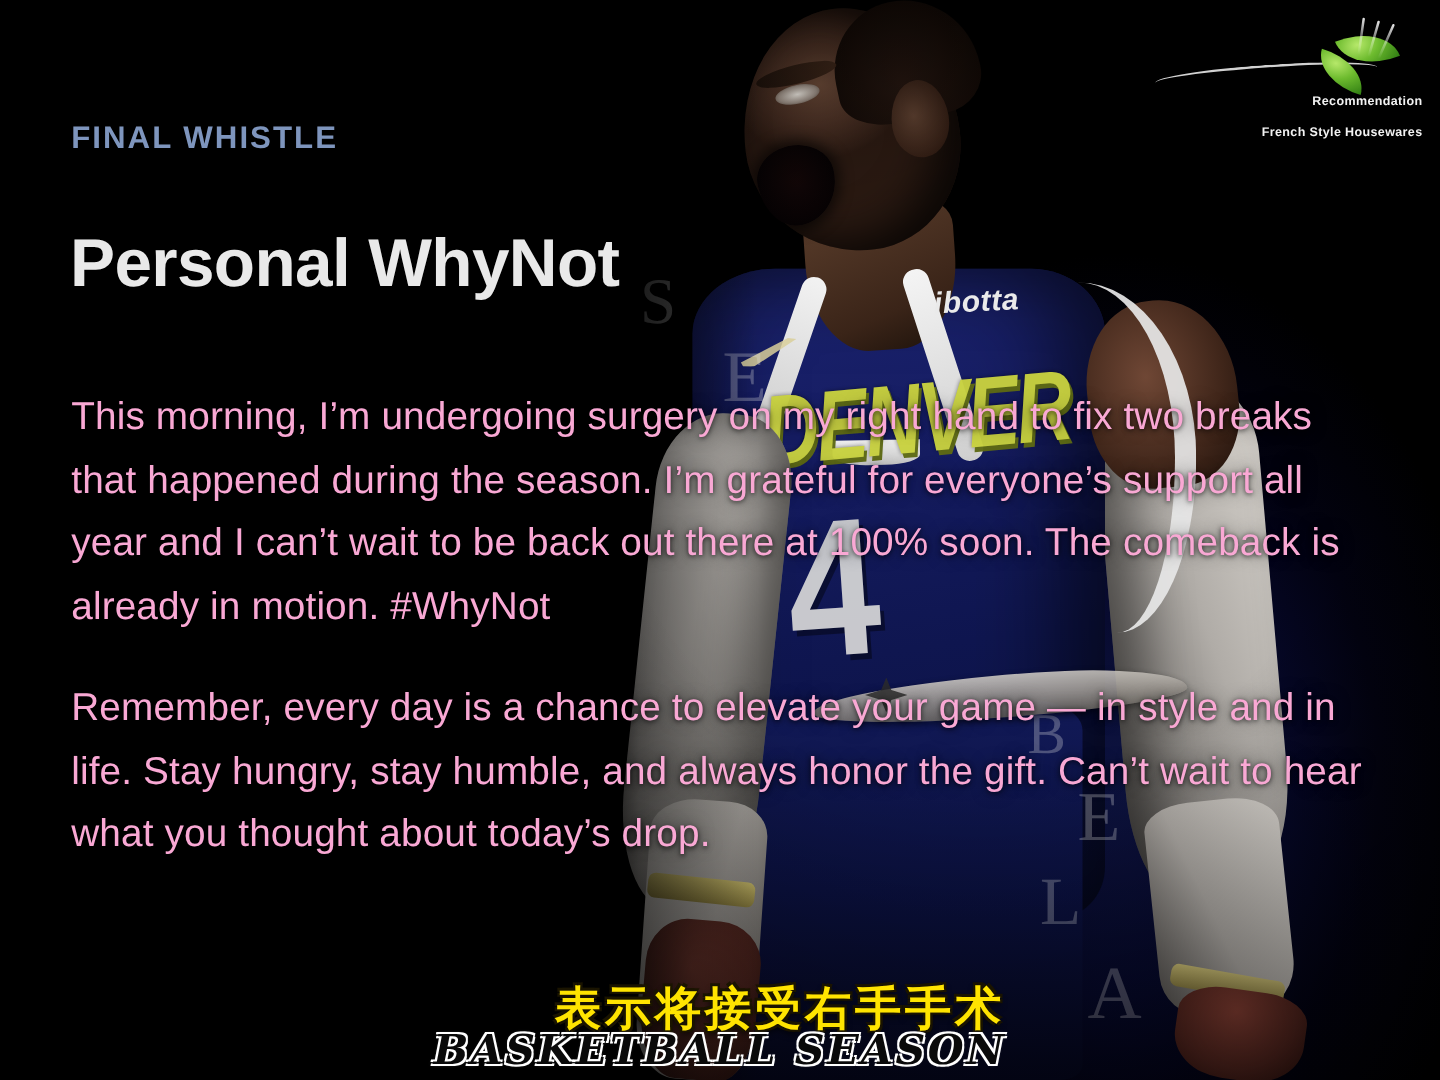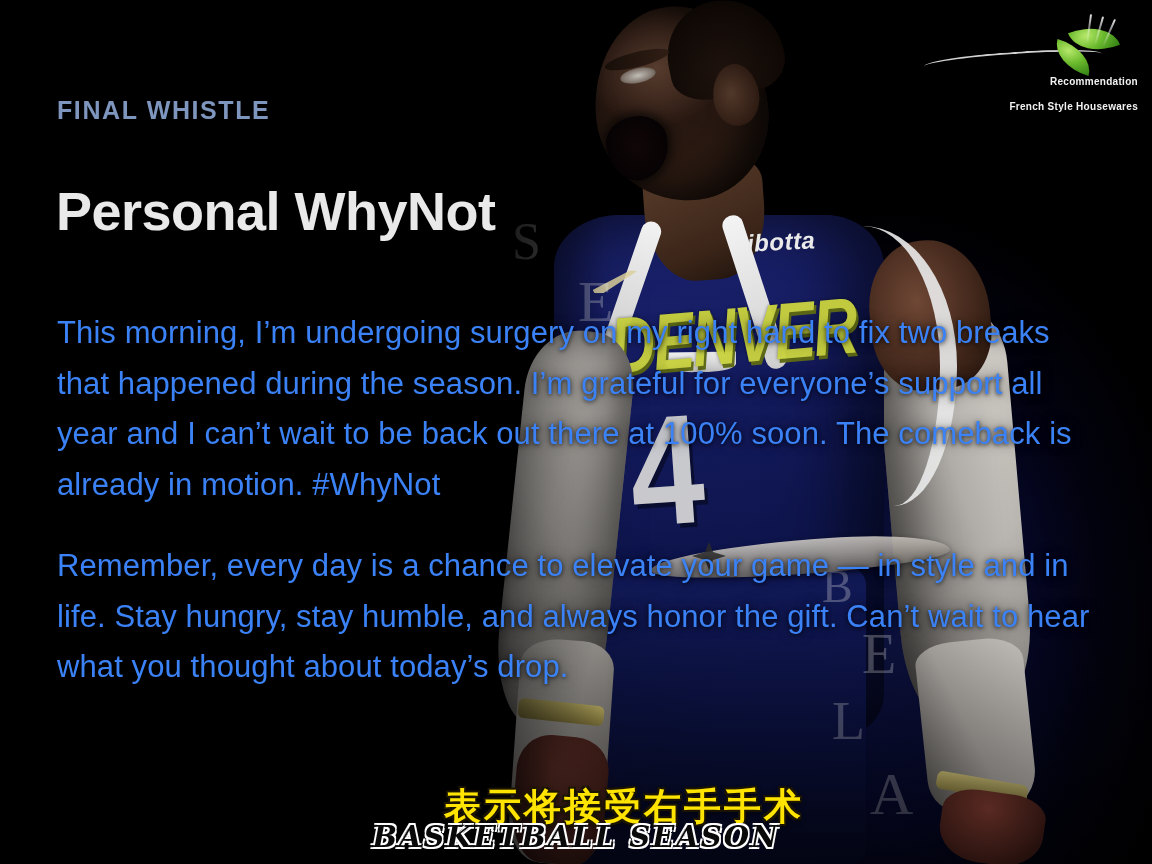--- a/index.html
+++ b/index.html
@@ -311,21 +311,21 @@
     text-shadow: 0 2px 8px rgba(0,0,0,.85);
   }
   .body-block {
     position:absolute;
     left:57px; top:277px;
     width: 1045px;
   }
   .para {
     font-size: 31px;
     line-height: 50.5px;
-    color: #3b82f6;
+    color: #f9a8d4;
     font-weight: 400;
     letter-spacing: .1px;
     text-shadow: 0 1px 4px rgba(0,0,0,.75), 0 0 12px rgba(0,0,0,.5);
   }
   .para + .para { }
 
   .cta {
     position:absolute;
     left:56px; top:740px;
     font-size: 39px;
@@ -350,21 +350,21 @@
       -2px -2px 0 #1a1400, 2px -2px 0 #1a1400,
       -2px  2px 0 #1a1400, 2px  2px 0 #1a1400,
       0 3px 6px rgba(0,0,0,.85);
     padding-left: 48px;
   }
   .watermark {
     position:absolute;
     left:0; top:820px;
     width:1152px;
     text-align:center;
-    font-size: 29px;
+    font-size: 33px;
     font-weight: 700;
     font-style: italic;
     letter-spacing: 2px;
     color: #0a0a0a;
     font-family: "DejaVu Serif", serif;
     text-shadow:
       -1.6px -1.6px 0 #fff, 1.6px -1.6px 0 #fff,
       -1.6px  1.6px 0 #fff, 1.6px  1.6px 0 #fff,
       0 0 3px rgba(255,255,255,.6);
   }

